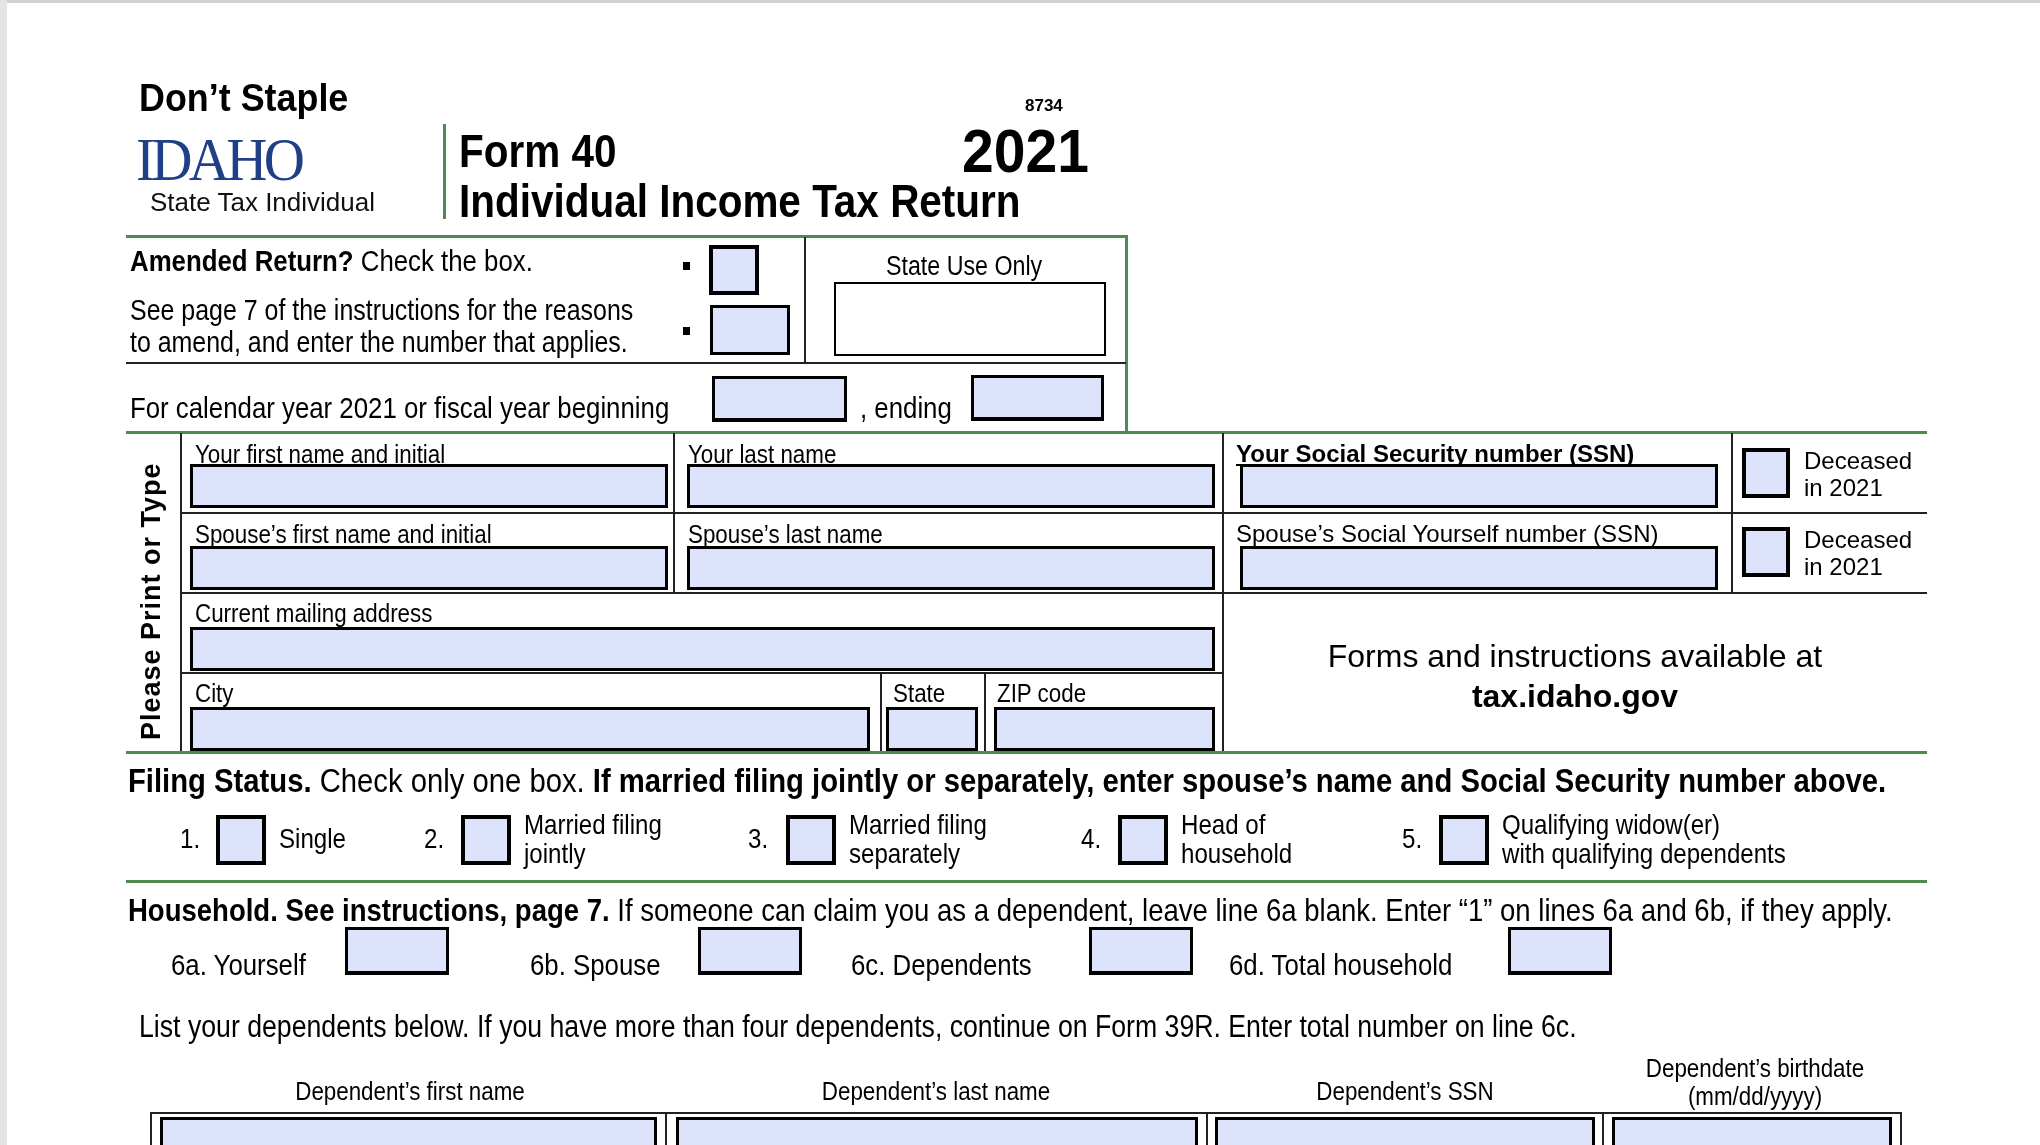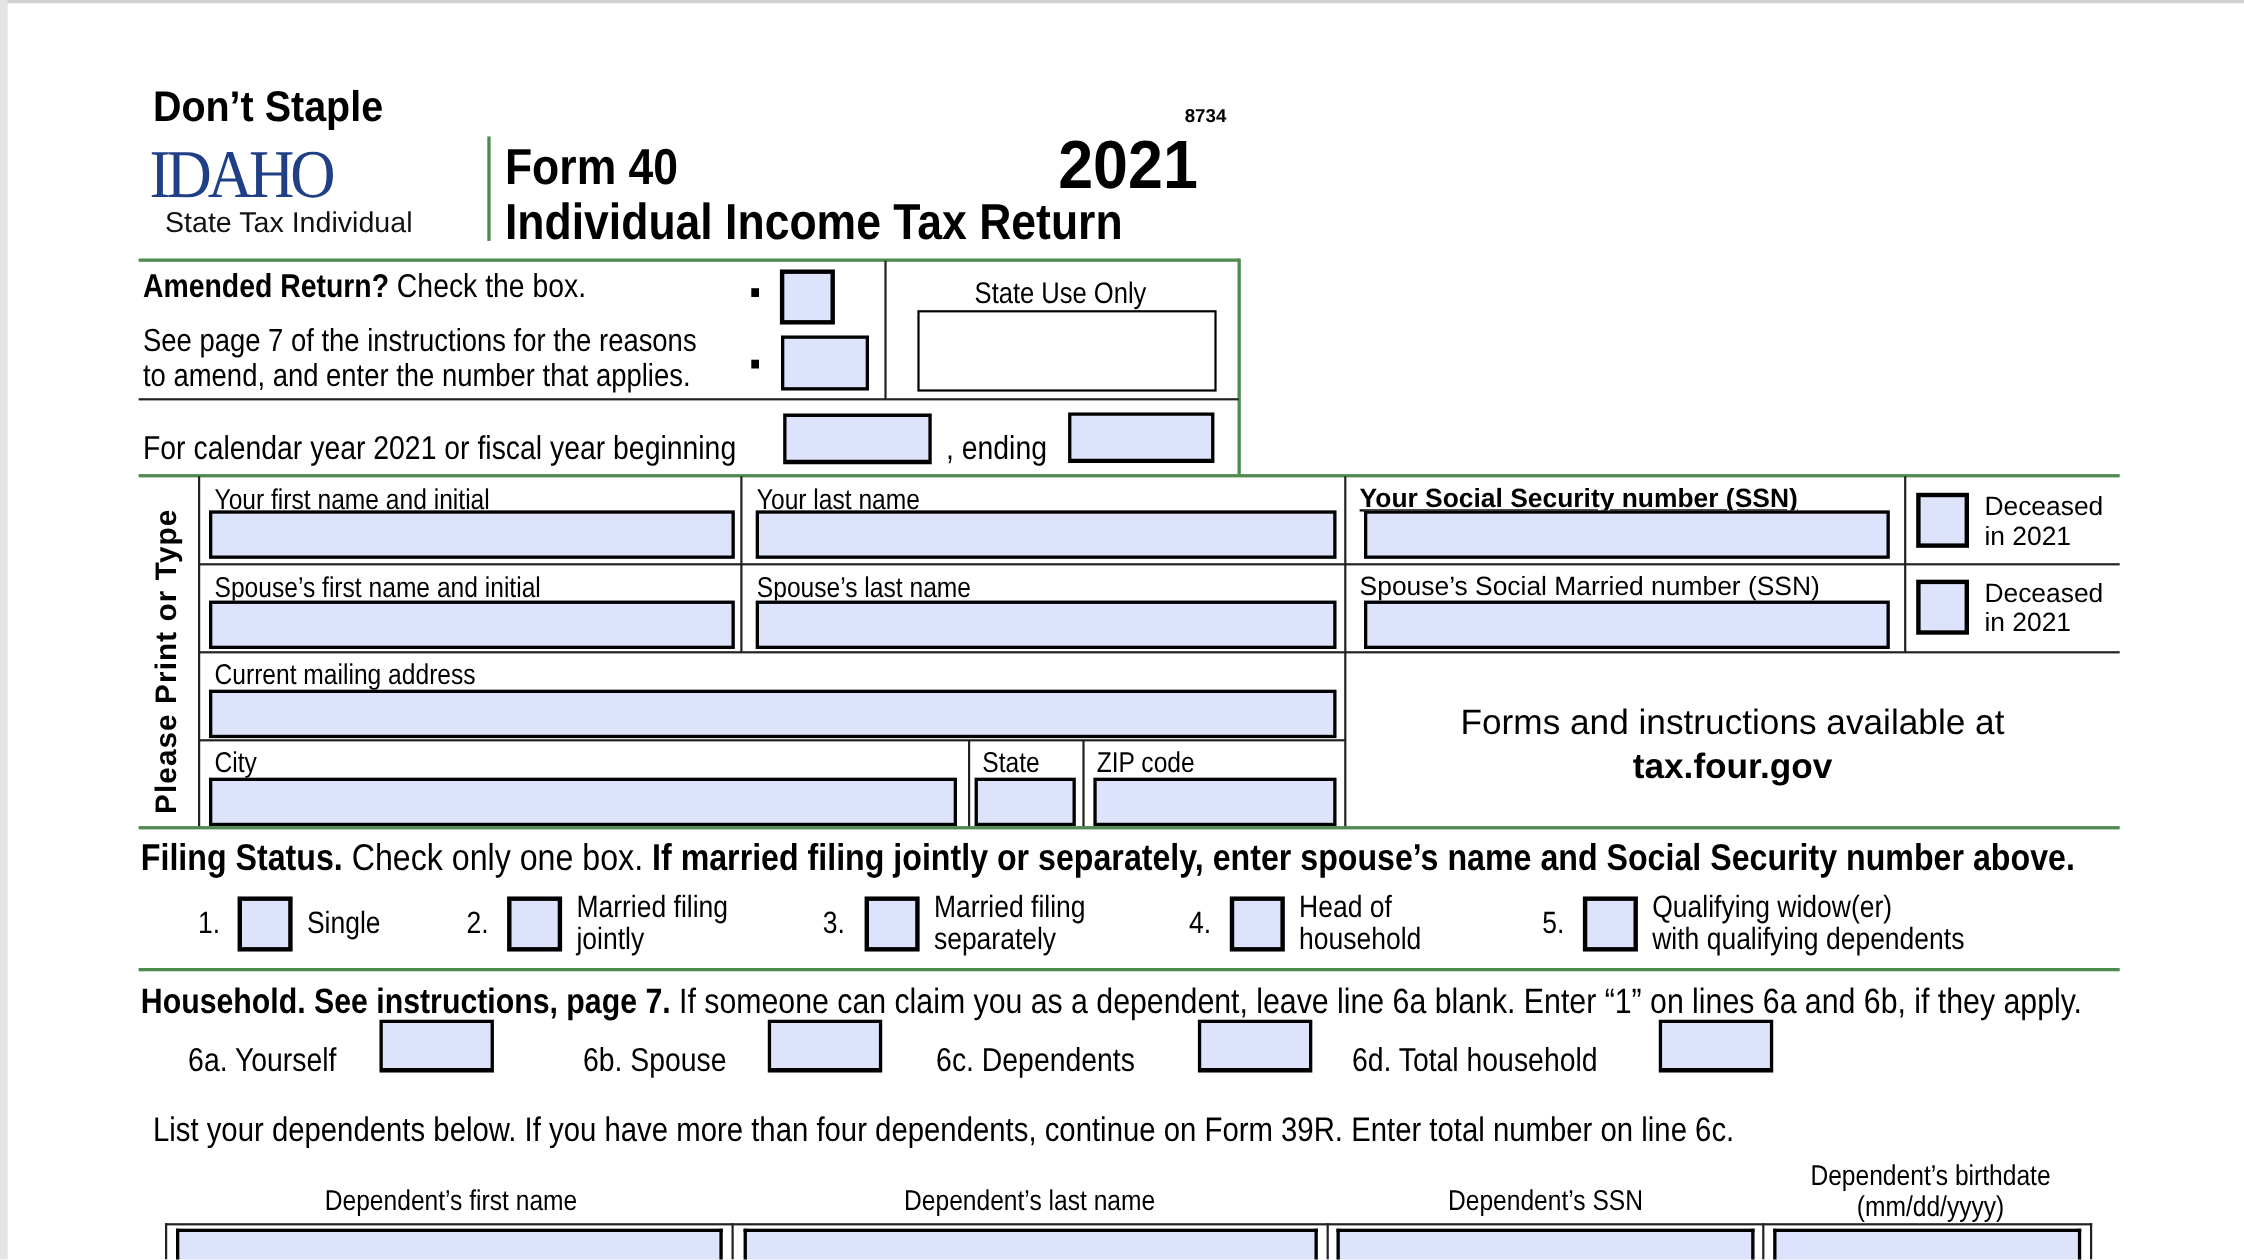--- a/index.html
+++ b/index.html
@@ -20,21 +20,21 @@
 
   .lbl { position: absolute; font-size: 24px; white-space: nowrap; line-height: 1; }
   .cond { transform: scaleX(0.86); transform-origin: left center; }
   .bold { font-weight: bold; }
 
   .dont-staple { left: 139px; top: 76px; font-size: 39px; font-weight: bold; transform: scaleX(0.92); transform-origin: left center; }
   .logo-idaho { left: 136px; top: 128px; font-family: "Liberation Serif", serif; font-size: 62px; color: #1f3f86; letter-spacing: -4px; line-height: 1; transform: scaleX(0.92); transform-origin: left center; }
   .logo-sub { left: 150px; top: 187px; font-size: 26px; color: #111; }
   .form-num { left: 459px; top: 124px; font-size: 46px; font-weight: bold; transform: scaleX(0.88); transform-origin: left center; }
   .form-title { left: 459px; top: 174px; font-size: 46px; font-weight: bold; transform: scaleX(0.88); transform-origin: left center; }
-  .form-code { left: 1077px; top: 96px; font-size: 17px; font-weight: bold; }
+  .form-code { left: 1025px; top: 96px; font-size: 17px; font-weight: bold; }
   .form-year { left: 962px; top: 115px; font-size: 62px; font-weight: bold; transform: scaleX(0.92); transform-origin: left center; }
 
   .vertical-label { left: 136px; top: 740px; font-size: 27px; font-weight: bold; transform: rotate(-90deg); transform-origin: left top; white-space: nowrap; letter-spacing: 1px; }
   .bullet { position: absolute; width: 7px; height: 8px; background: #000; }
   .ssn-label { text-decoration: underline; font-weight: bold; }
   .forms-note { left: 1223px; top: 636px; width: 704px; text-align: center; font-size: 32px; line-height: 1.25; }
   .filing-num { font-size: 28px; }
   .filing-text { font-size: 28px; line-height: 1.0; }
   .hh-text { font-size: 30px; }
   .center { text-align: center; }
@@ -99,31 +99,31 @@
 <div class="lbl ssn-label" style="left:1236px; top:442px; font-size:24px;">Your Social Security number (SSN)</div>
 <div class="field" style="left:1240px; top:464px; width:478px; height:44px;"></div>
 <div class="chk" style="left:1742px; top:448px; width:48px; height:50px;"></div>
 <div class="lbl" style="left:1804px; top:449px; font-size:24px;">Deceased</div>
 <div class="lbl" style="left:1804px; top:476px; font-size:24px;">in 2021</div>
 
 <div class="lbl cond" style="left:195px; top:521px; font-size:26px;">Spouse’s first name and initial</div>
 <div class="field" style="left:190px; top:546px; width:478px; height:44px;"></div>
 <div class="lbl cond" style="left:688px; top:521px; font-size:26px;">Spouse’s last name</div>
 <div class="field" style="left:687px; top:546px; width:528px; height:44px;"></div>
-<div class="lbl" style="left:1236px; top:522px; font-size:24px;">Spouse’s Social Married number (SSN)</div>
+<div class="lbl" style="left:1236px; top:522px; font-size:24px;">Spouse’s Social Yourself number (SSN)</div>
 <div class="field" style="left:1240px; top:546px; width:478px; height:44px;"></div>
 <div class="chk" style="left:1742px; top:527px; width:48px; height:50px;"></div>
 <div class="lbl" style="left:1804px; top:528px; font-size:24px;">Deceased</div>
 <div class="lbl" style="left:1804px; top:555px; font-size:24px;">in 2021</div>
 
 <div class="lbl cond" style="left:195px; top:600px; font-size:26px;">Current mailing address</div>
 <div class="field" style="left:190px; top:627px; width:1025px; height:44px;"></div>
 <div class="lbl forms-note">
   <div>Forms and instructions available at</div>
-  <div class="bold">tax.four.gov</div>
+  <div class="bold">tax.idaho.gov</div>
 </div>
 
 <div class="lbl cond" style="left:195px; top:680px; font-size:26px;">City</div>
 <div class="field" style="left:190px; top:707px; width:680px; height:44px;"></div>
 <div class="lbl cond" style="left:893px; top:680px; font-size:26px;">State</div>
 <div class="field" style="left:886px; top:707px; width:92px; height:44px;"></div>
 <div class="lbl cond" style="left:997px; top:680px; font-size:26px;">ZIP code</div>
 <div class="field" style="left:994px; top:707px; width:221px; height:44px;"></div>
 
 <div class="green-h" style="left:126px; top:751px; width:1801px;"></div>

